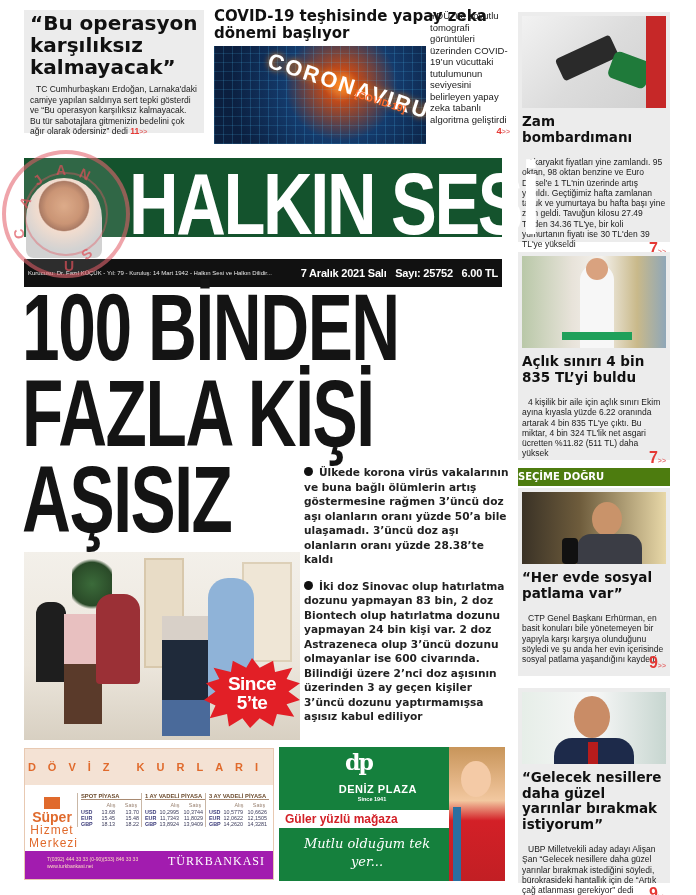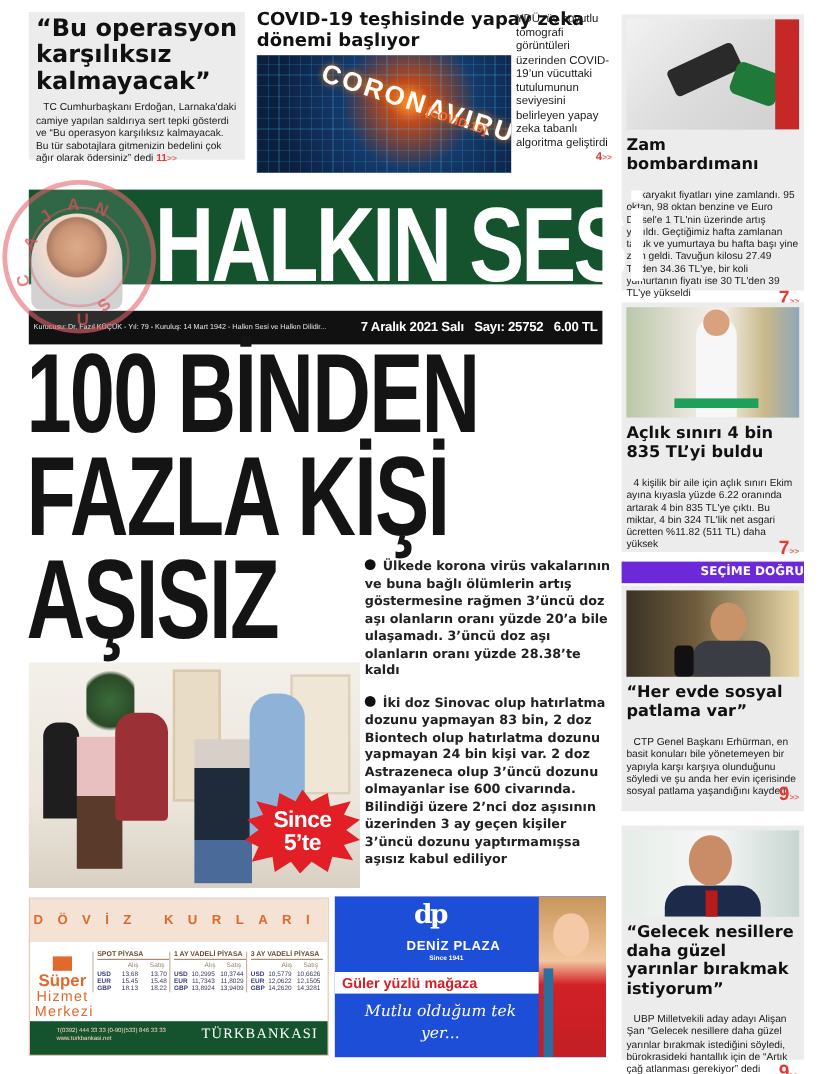--- a/index.html
+++ b/index.html
@@ -29,21 +29,21 @@
 #fuel-photo{height:92px;background:linear-gradient(135deg,#f2f2f2 0,#dcdcdc 50%,#cfcfcf 100%)}
 #fuel-photo .nozzle{position:absolute;left:35px;top:30px;width:60px;height:24px;background:#2a2a2a;transform:rotate(-25deg);border-radius:4px}
 #fuel-photo .green{position:absolute;left:88px;top:40px;width:40px;height:28px;background:#1f7a3a;transform:rotate(20deg);border-radius:6px}
 #fuel-photo .red{position:absolute;right:0;top:0;width:20px;height:92px;background:#c62828}
 
 #market-photo{height:92px;background:linear-gradient(90deg,#b9c8a8 0,#e8e3da 35%,#f4f1ec 55%,#c9b98a 80%,#8fa7b8 100%)}
 #market-photo .man{position:absolute;left:58px;top:8px;width:34px;height:84px;background:#f7f7f7;border-radius:16px 16px 0 0}
 #market-photo .head{position:absolute;left:64px;top:2px;width:22px;height:22px;background:#d9a27f;border-radius:50%}
 #market-photo .cart{position:absolute;left:40px;top:76px;width:70px;height:8px;background:#1fa05a}
 
-#section-banner{left:518px;top:468px;width:152px;height:18px;background:#6d28d9;color:#fff;font-family:"DejaVu Sans",sans-serif;font-weight:bold;font-size:10px;line-height:18px;text-align:right}
+#section-banner{left:518px;top:468px;width:152px;height:18px;background:#4d7c0f;color:#fff;font-family:"DejaVu Sans",sans-serif;font-weight:bold;font-size:10px;line-height:18px;text-align:left}
 #erhurman-photo{height:72px;background:linear-gradient(90deg,#3a3226 0,#6e5c3c 40%,#e8d8a8 100%)}
 #erhurman-photo .head{position:absolute;left:70px;top:10px;width:30px;height:34px;background:#c9936a;border-radius:50%}
 #erhurman-photo .body{position:absolute;left:55px;top:42px;width:65px;height:30px;background:#3b3d45;border-radius:14px 14px 0 0}
 #erhurman-photo .mic{position:absolute;left:40px;top:46px;width:16px;height:26px;background:#111;border-radius:4px}
 
 #san-photo{height:72px;background:linear-gradient(90deg,#e6eee8 0,#f7f7f7 50%,#c7d6d0 100%)}
 #san-photo .head{position:absolute;left:52px;top:4px;width:36px;height:42px;background:#c98c66;border-radius:50%}
 #san-photo .body{position:absolute;left:32px;top:46px;width:80px;height:26px;background:#1d2a4a;border-radius:18px 18px 0 0}
 #san-photo .tie{position:absolute;left:66px;top:50px;width:10px;height:22px;background:#b71c1c}
 
@@ -87,25 +87,25 @@
 #doviz-logo .l1{font-weight:bold;font-size:14px}
 #doviz-logo .l2,#doviz-logo .l3{font-size:12px;letter-spacing:1px}
 #rates{position:absolute;left:52px;top:44px;display:flex;gap:0;font-size:5.4px;color:#7a5a46}
 .rgroup{width:64px;border-left:1px solid #c9b7a6;padding-left:3px}
 .rgroup .gh{font-weight:bold;color:#6b4a2c;font-size:5.8px;border-bottom:1px solid #a88a72;margin-bottom:2px;white-space:nowrap}
 .rgroup .cols{display:flex;color:#9a8372;margin-bottom:1px}
 .rgroup .cols span{flex:1;text-align:center}
 .rrow{display:flex;white-space:nowrap}
 .rrow .c{width:12px;font-weight:bold;color:#3b3b7a}
 .rrow .v{flex:1;text-align:right;padding-right:2px;color:#3a3a5a}
-#doviz-foot{position:absolute;left:0;bottom:0;width:100%;height:28px;background:#14532d;color:#fbd9c2;padding:5px 22px;font-size:5px;line-height:7px}
+#doviz-foot{position:absolute;left:0;bottom:0;width:100%;height:28px;background:#a21caf;color:#fbd9c2;padding:5px 22px;font-size:5px;line-height:7px}
 #doviz-foot .bank{position:absolute;right:8px;top:7px;font-family:"Liberation Serif",serif;font-size:12px;color:#fff;letter-spacing:1px}
 
 
-#deniz{left:279px;top:747px;width:226px;height:134px;background:#1d4ed8;overflow:hidden}
+#deniz{left:279px;top:747px;width:226px;height:134px;background:#15803d;overflow:hidden}
 #deniz-logo{position:absolute;left:66px;top:2px;color:#fff;font-weight:bold;font-size:22px;font-family:"DejaVu Serif",serif;letter-spacing:-2px}
 #deniz-name{position:absolute;left:48px;top:36px;width:90px;text-align:right;color:#fff;font-weight:bold;font-size:11px;letter-spacing:.5px}
 #deniz-since{position:absolute;left:48px;top:49px;width:90px;text-align:center;color:#fff;font-size:5.5px;font-weight:bold}
 #deniz-strip{position:absolute;left:0;top:63px;width:170px;height:18px;background:#fff;color:#d32027;font-weight:bold;font-size:12px;line-height:18px;padding-left:6px}
 #deniz-slogan{position:absolute;left:18px;top:88px;width:140px;text-align:center;color:#fff;font-family:"DejaVu Serif",serif;font-style:italic;font-weight:normal;font-size:13px;line-height:18px}
 #deniz-girl{position:absolute;right:0;top:0;width:56px;height:134px;background:linear-gradient(180deg,#c8955a 0,#e6b88a 28%,#f2c8a0 40%,#d32027 55%,#c21f24 100%)}
 #deniz-girl .face{position:absolute;left:12px;top:14px;width:30px;height:36px;background:#f4caa6;border-radius:50%}
 #deniz-girl .strap{position:absolute;left:4px;top:60px;width:8px;height:74px;background:#2a6fa0}
 </style>
 </head>
@@ -196,21 +196,21 @@
   <span class="stamp-letter" style="left:8px;top:72px;transform:rotate(-100deg)">C</span>
 </div>
 
 <div id="headline" class="abs">
   <span class="line">100 BİNDEN</span>
   <span class="line">FAZLA KİŞİ</span>
   <span class="line">AŞISIZ</span>
 </div>
 
 <div id="bullets" class="abs">
-  <p><span class="dot"></span><span>Ülkede korona virüs vakalarının ve buna bağlı ölümlerin artış göstermesine rağmen 3’üncü doz aşı olanların oranı yüzde 20’a bile ulaşamadı. 3’üncü doz aşı olanların oranı yüzde 28.38’te kaldı</span></p>
+  <p><span class="dot"></span><span>Ülkede korona virüs vakalarının ve buna bağlı ölümlerin artış göstermesine rağmen 3’üncü doz aşı olanların oranı yüzde 50’a bile ulaşamadı. 3’üncü doz aşı olanların oranı yüzde 28.38’te kaldı</span></p>
   <p><span class="dot"></span><span>İki doz Sinovac olup hatırlatma dozunu yapmayan 83 bin, 2 doz Biontech olup hatırlatma dozunu yapmayan 24 bin kişi var. 2 doz Astrazeneca olup 3’üncü dozunu olmayanlar ise 600 civarında. Bilindiği üzere 2’nci doz aşısının üzerinden 3 ay geçen kişiler 3’üncü dozunu yaptırmamışsa aşısız kabul ediliyor</span></p>
 </div>
 
 <div id="vaccine-photo" class="abs">
   <div class="plant"></div>
   <div class="shelf"></div>
   <div class="shelf2"></div>
   <div class="p1"></div>
   <div class="p2"></div>
   <div class="p3"></div>

